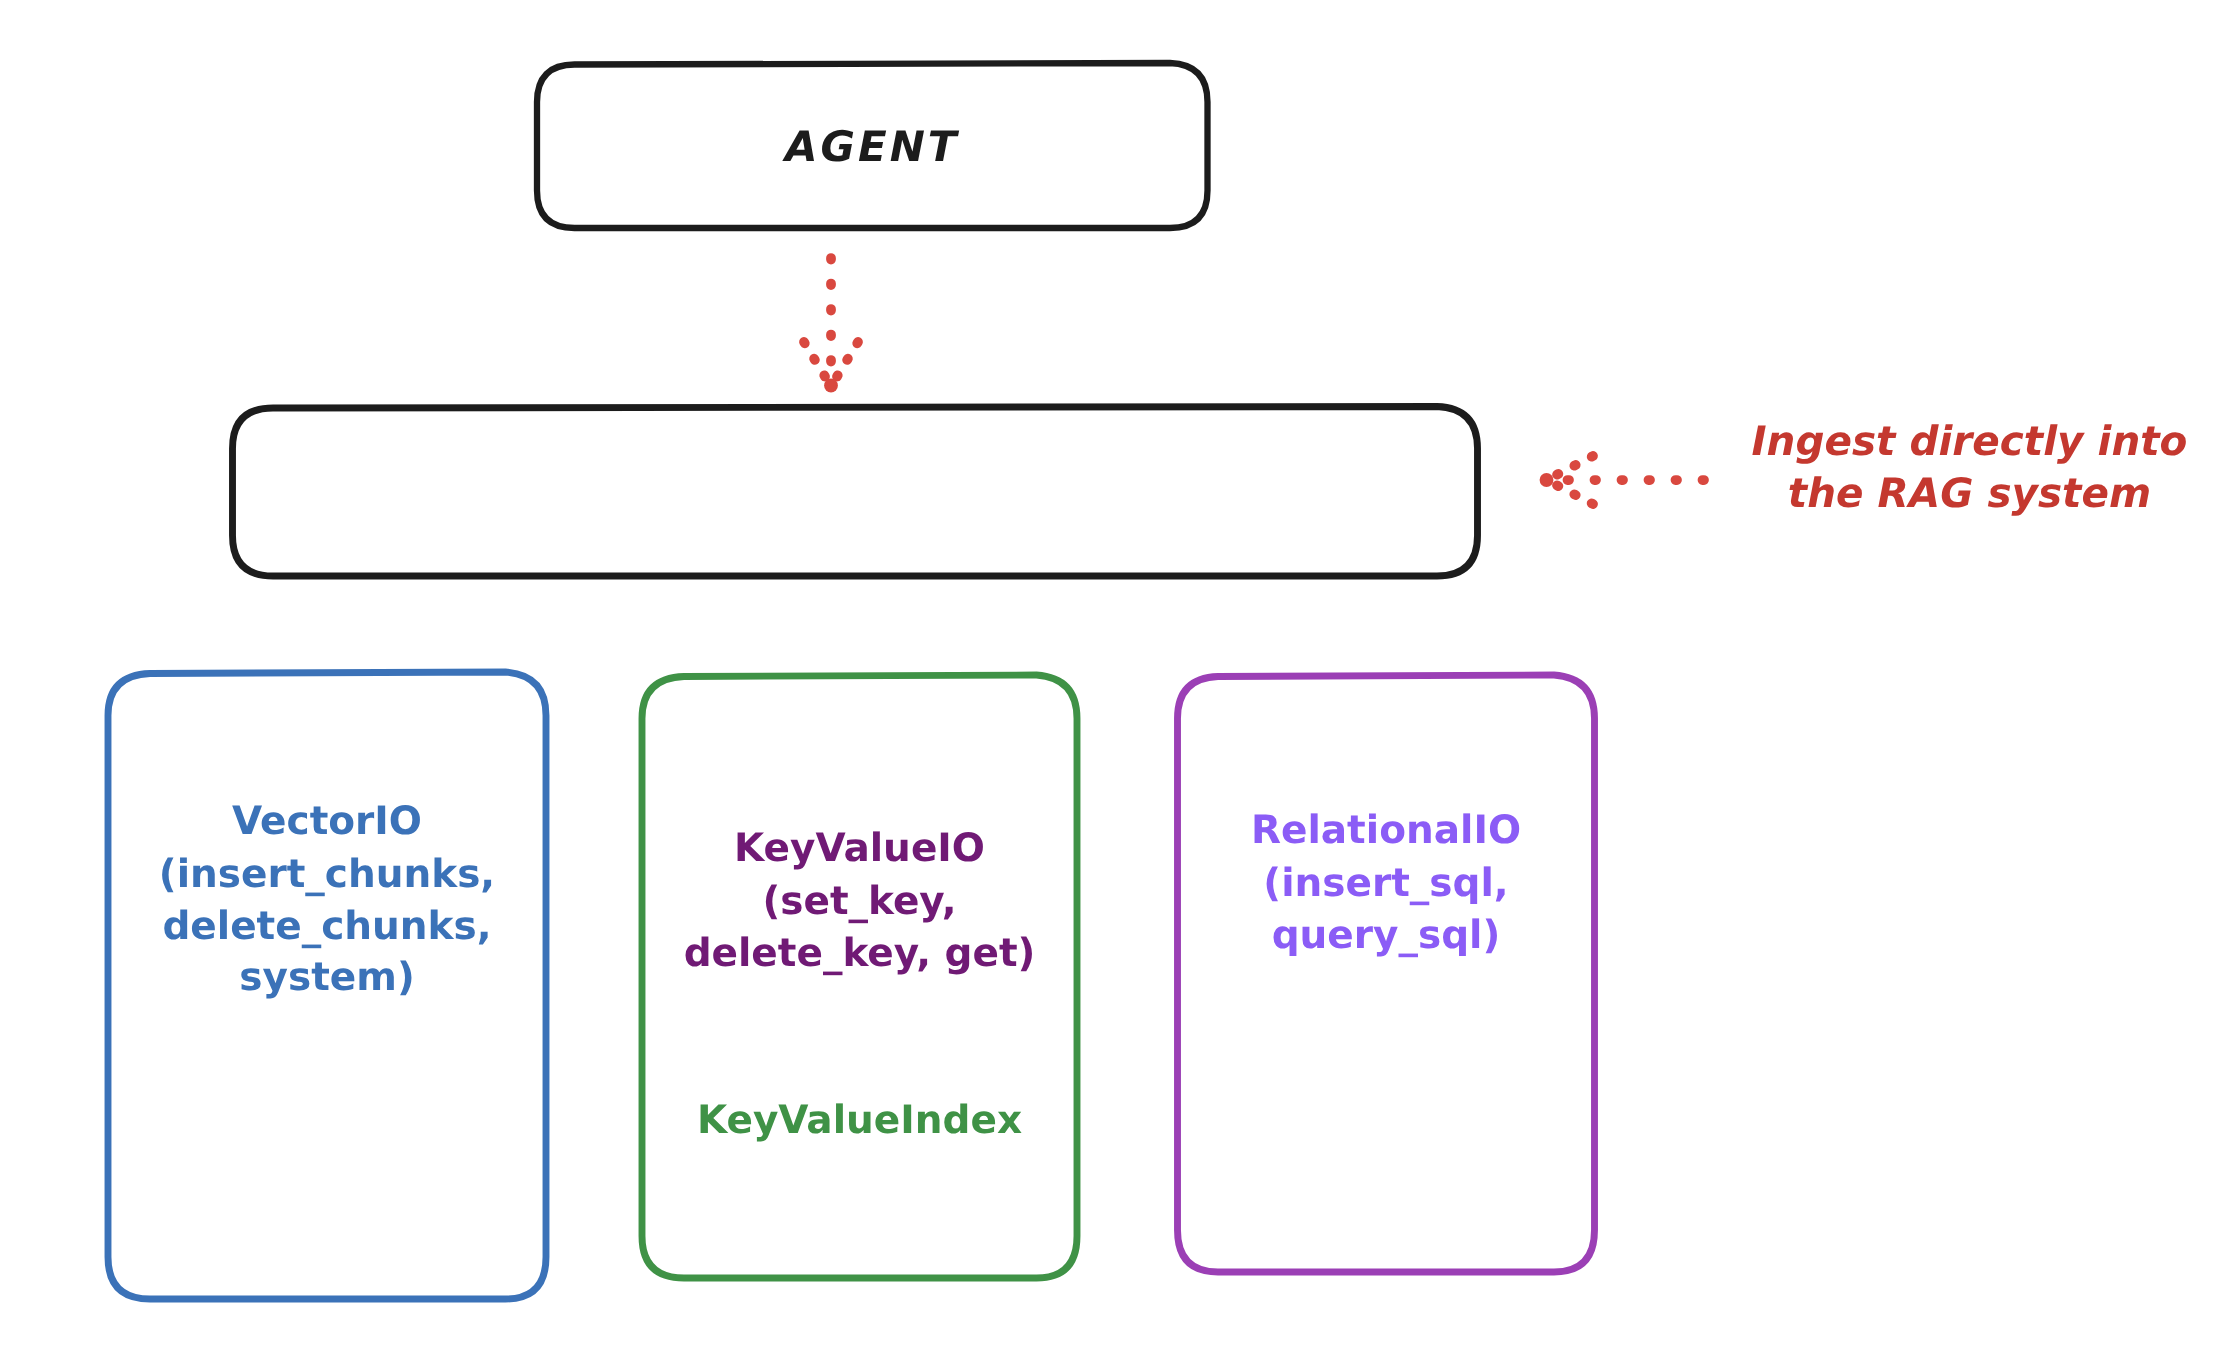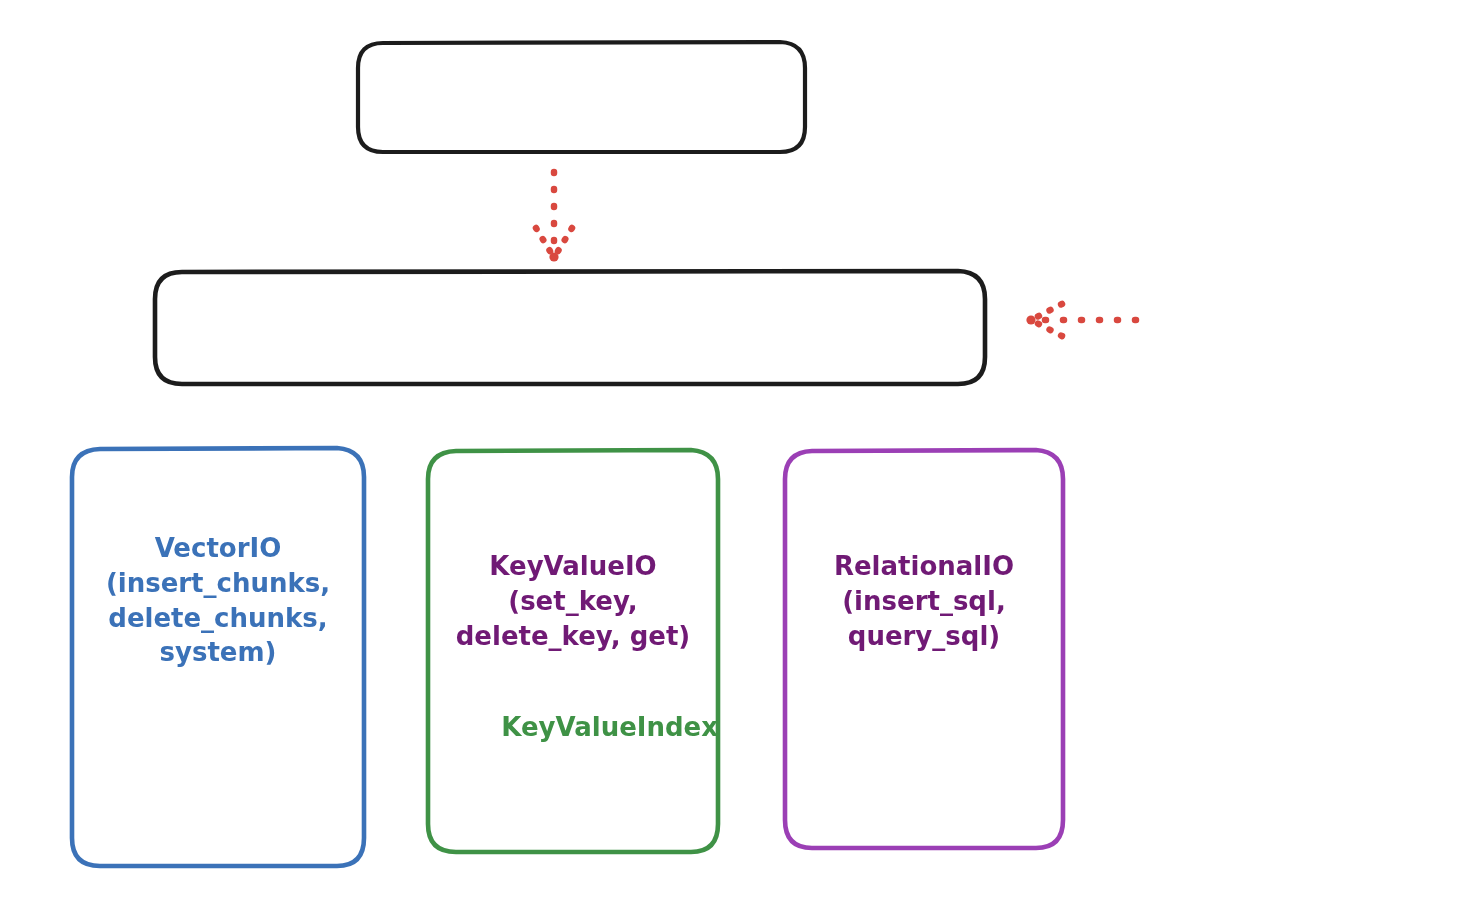--- a/index.html
+++ b/index.html
@@ -67,22 +67,22 @@
     line-height: 1.34;
     font-family: "DejaVu Sans", sans-serif;
     font-weight: 600;
     font-size: 26px;
     white-space: pre-line;
     pointer-events: none;
   }
   #vector-api-text  { left: 72px;  top: 531px; width: 292px; color: #3b72b8; }
   #vector-index-text{ left: 72px;  top: 740px; width: 292px; color: #3b72b8; }
   #kv-api-text      { left: 428px; top: 549px; width: 290px; color: #701a75; }
-  #kv-index-text    { left: 428px; top: 710px; width: 290px; color: #3f9246; text-align: right; }
-  #rel-api-text     { left: 785px; top: 549px; width: 278px; color: #701a75; }
+  #kv-index-text    { left: 428px; top: 730px; width: 290px; color: #3f9246; }
+  #rel-api-text     { left: 785px; top: 537px; width: 278px; color: #8b5cf6; }
   #rel-table-text   { left: 785px; top: 710px; width: 278px; color: #9b3fb5; }
   
   #ingest-annotation {
     position: absolute;
     left: 1148px;
     top: 278px;
     width: 330px;
     text-align: center;
     font-family: "DejaVu Sans", sans-serif;
     font-style: italic;
@@ -170,30 +170,33 @@
                Q 1063 452 1063 479
                L 1063 820
                Q 1063 848 1036 848
                L 812 848
                Q 785 848 785 820
                L 785 479
                Q 785 452 812 451 Z" fill="#ffffff" stroke="#9b3fb5" stroke-width="4.6" stroke-linecap="round" stroke-linejoin="round"></path>
     </g>
   </svg>
 
+  <div class="node-label" id="agent-box-label">AGENT</div>
 
 
   <div class="store-text" id="vector-api-text">VectorIO
 (insert_chunks,
 delete_chunks,
 system)</div>
 
   <div class="store-text" id="kv-api-text">KeyValueIO
 (set_key,
 delete_key, get)</div>
   <div class="store-text" id="kv-index-text">KeyValueIndex</div>
 
   <div class="store-text" id="rel-api-text">RelationalIO
 (insert_sql,
 query_sql)</div>
 
+  <div id="ingest-annotation">Ingest directly into
+the RAG system</div>
 
 </div>
 
 </body></html>

